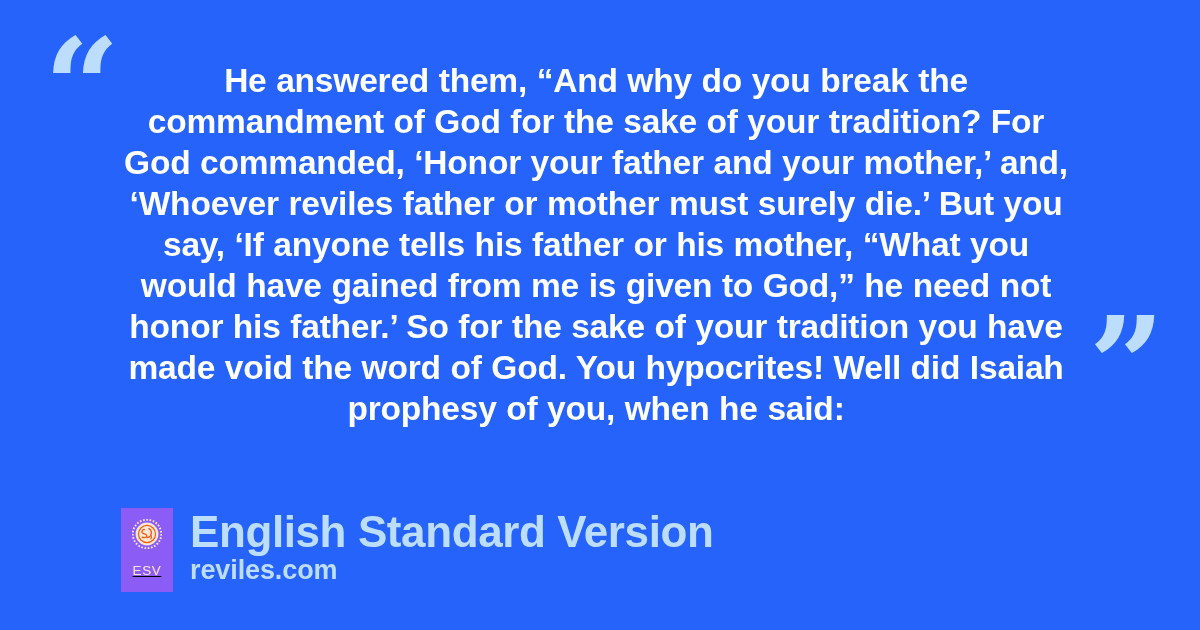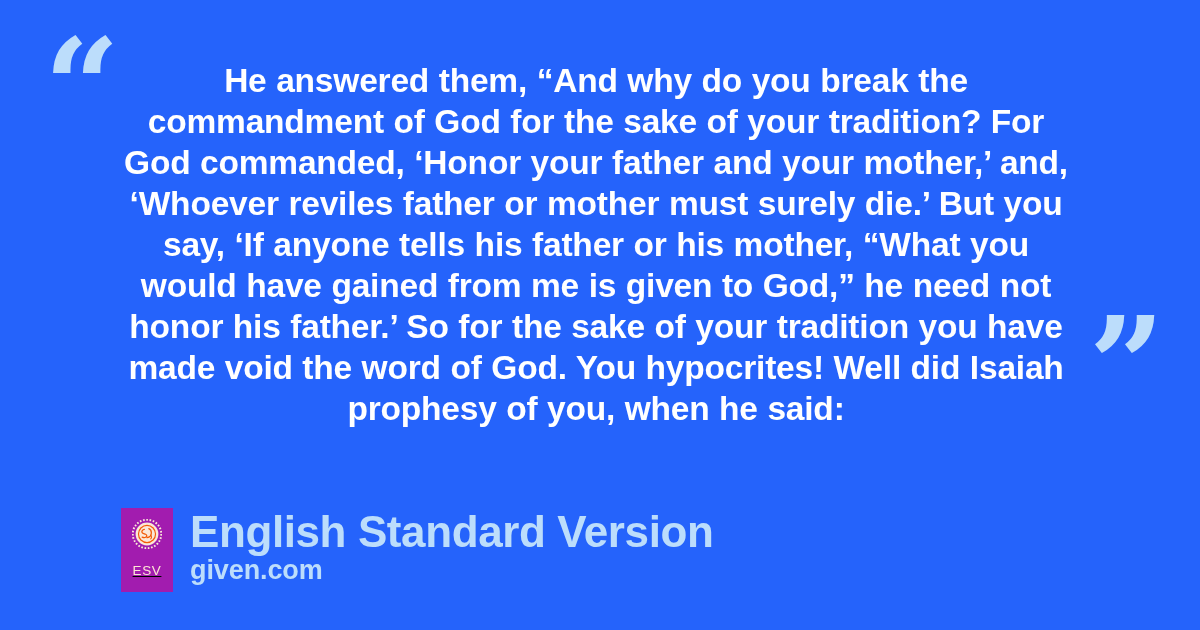--- a/index.html
+++ b/index.html
@@ -66,21 +66,21 @@
   #footer {
     position: absolute;
     left: 121px;
     top: 508px;
     display: flex;
     align-items: flex-start;
   }
   #brand-logo {
     width: 52px;
     height: 84px;
-    background: #a21caf;
+    background: #8b5cf6;
     display: flex;
     flex-direction: column;
     align-items: center;
     justify-content: flex-start;
     flex: 0 0 auto;
     padding-top: 11px;
     box-sizing: border-box;
     text-decoration: underline;
   }
   #brand-seal {
@@ -147,18 +147,18 @@
         <circle cx="20" cy="20" r="10.6" fill="#fbe8d8"></circle>
         <path d="M16.5 13.8c-2.6 0.4 -3.9 2.4 -3.1 4.1 0.7 1.5 3 1.7 4.6 2.4 1.9 0.8 2.3 2.6 0.7 3.7 -1.4 1 -3.6 0.9 -5.1 0.1" fill="none" stroke="#f25b08" stroke-width="1.7" stroke-linecap="round"></path>
         <path d="M22.4 12.9c1.9 0.9 3.4 2.8 3.4 5.3 0 3.4 -2.6 6.1 -5.8 6.6" fill="none" stroke="#f25b08" stroke-width="1.7" stroke-linecap="round"></path>
         <path d="M24.8 21.6c1.4 1.3 1.6 3.4 0.2 4.8" fill="none" stroke="#f25b08" stroke-width="1.5" stroke-linecap="round"></path>
       </svg>
       <span id="brand-logo-label">ESV</span>
     </div>
 
     <div id="brand-text">
       <div id="brand-title">English Standard Version</div>
-      <div id="brand-site">given.com</div>
+      <div id="brand-site">reviles.com</div>
     </div>
 
   </div>
 
 </div>
 
 </body></html>

